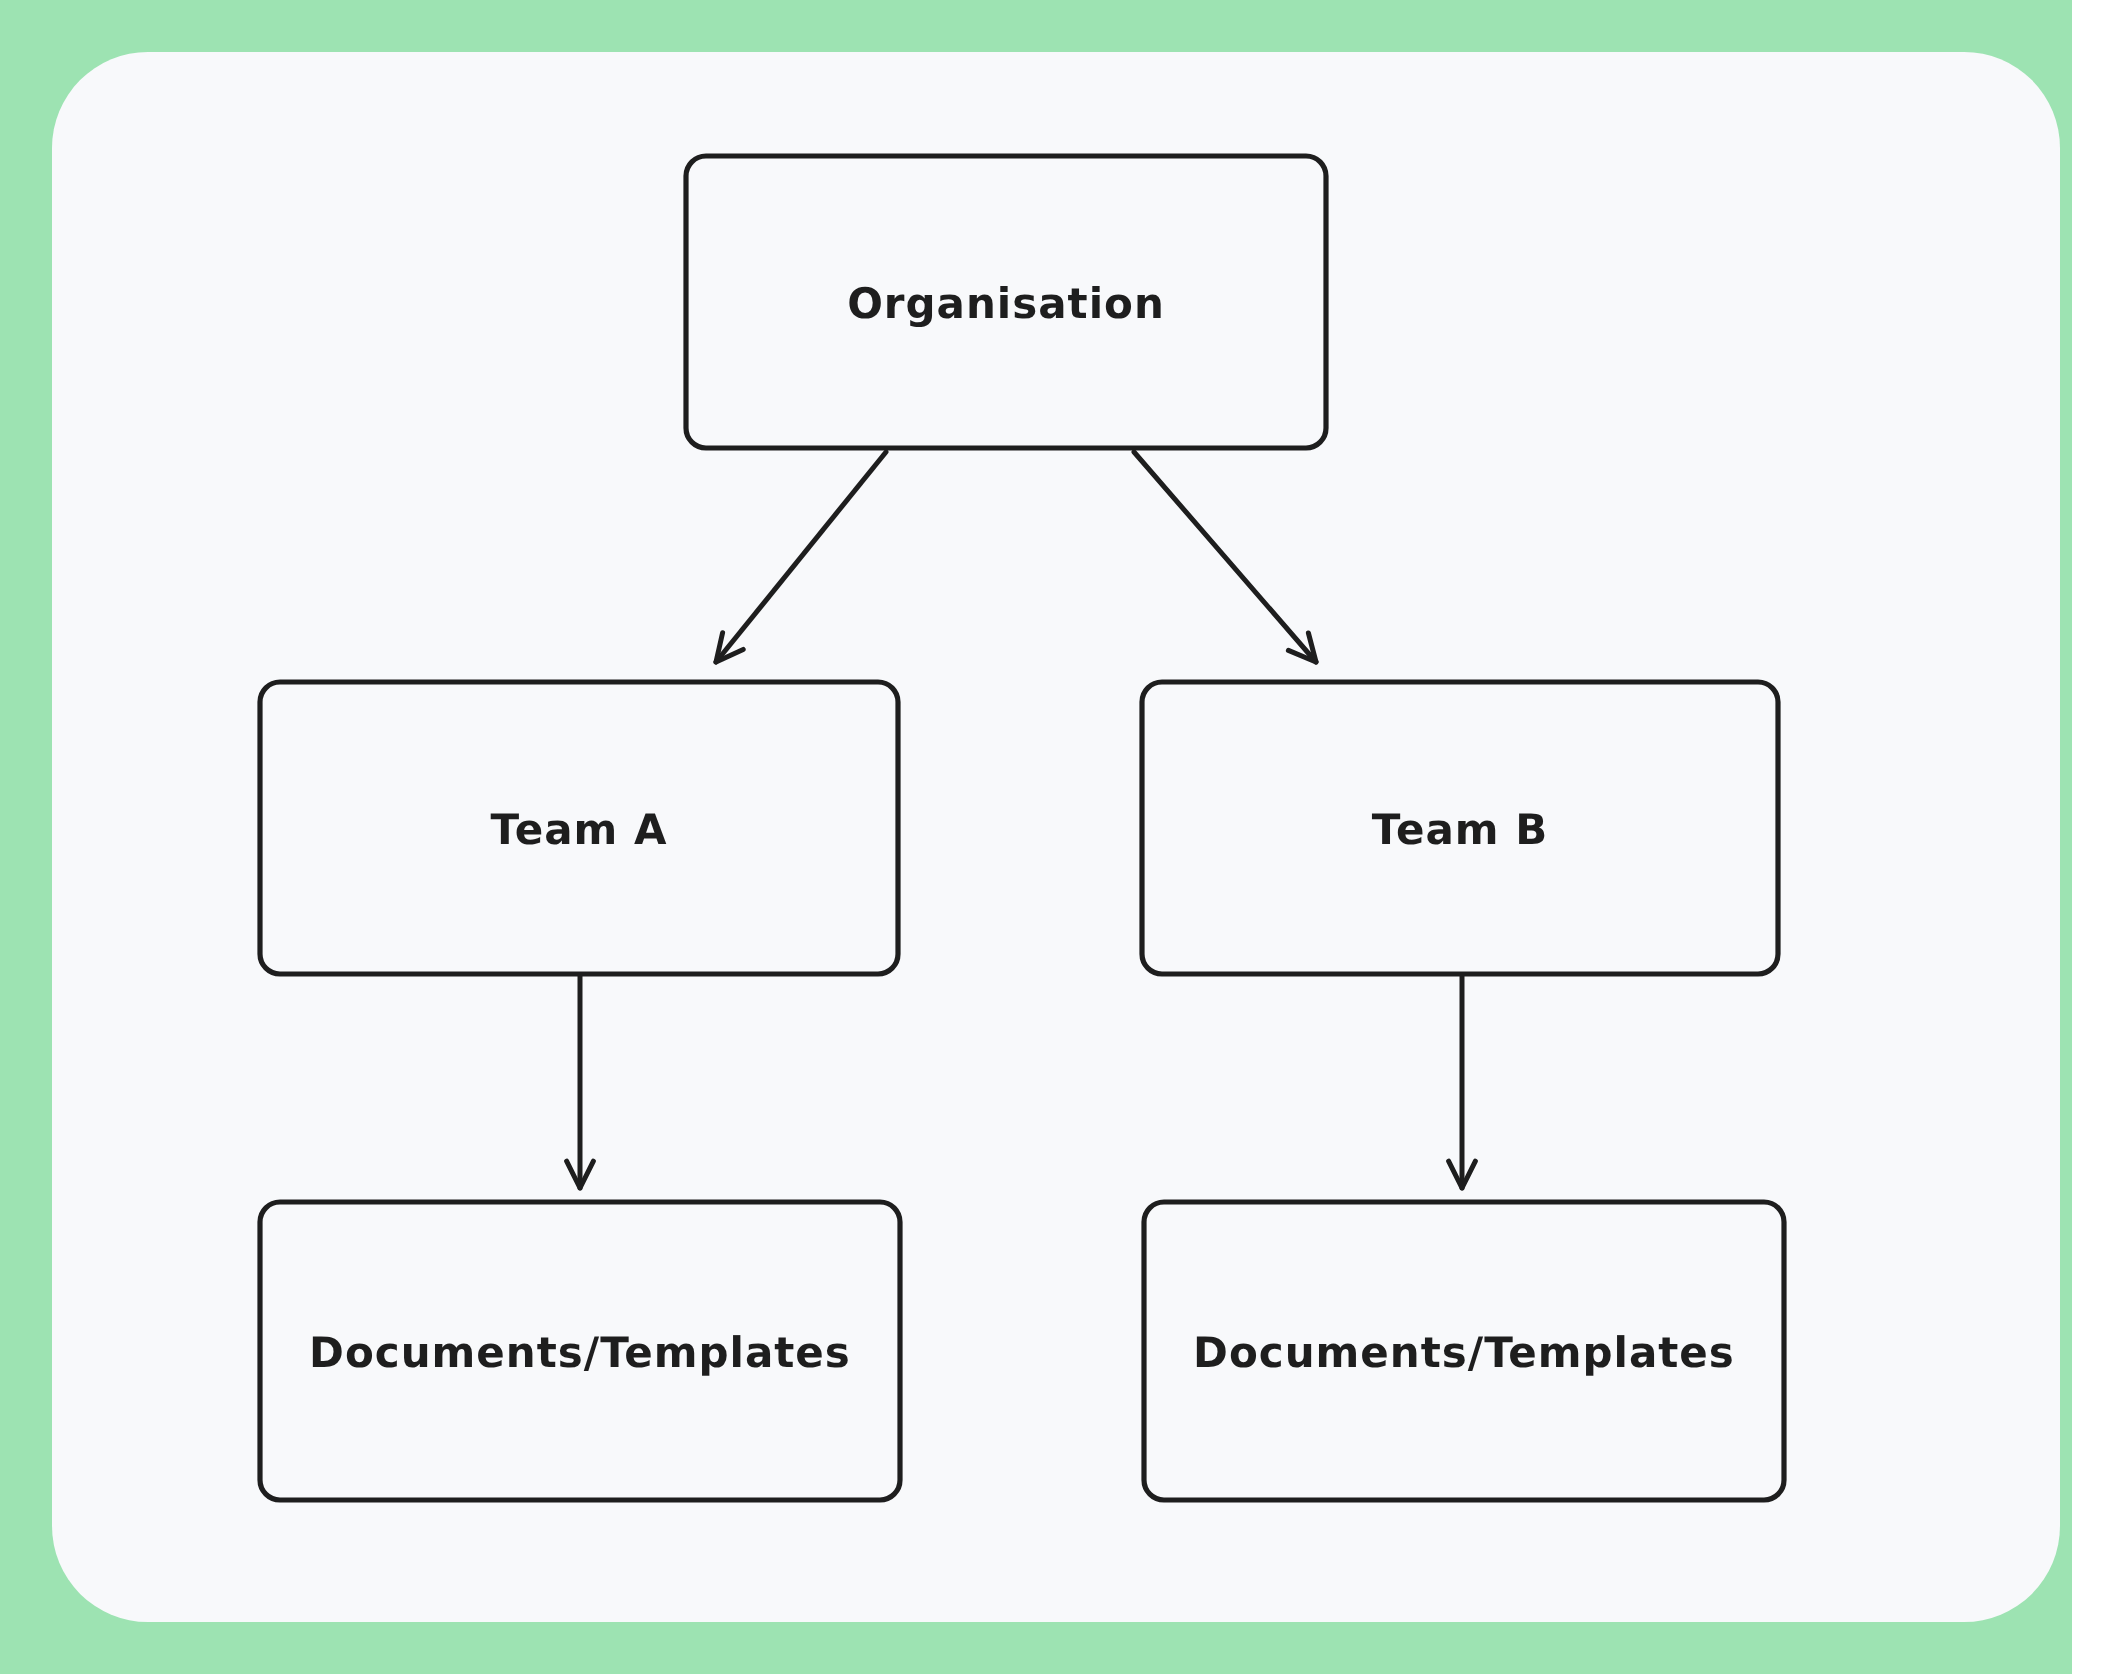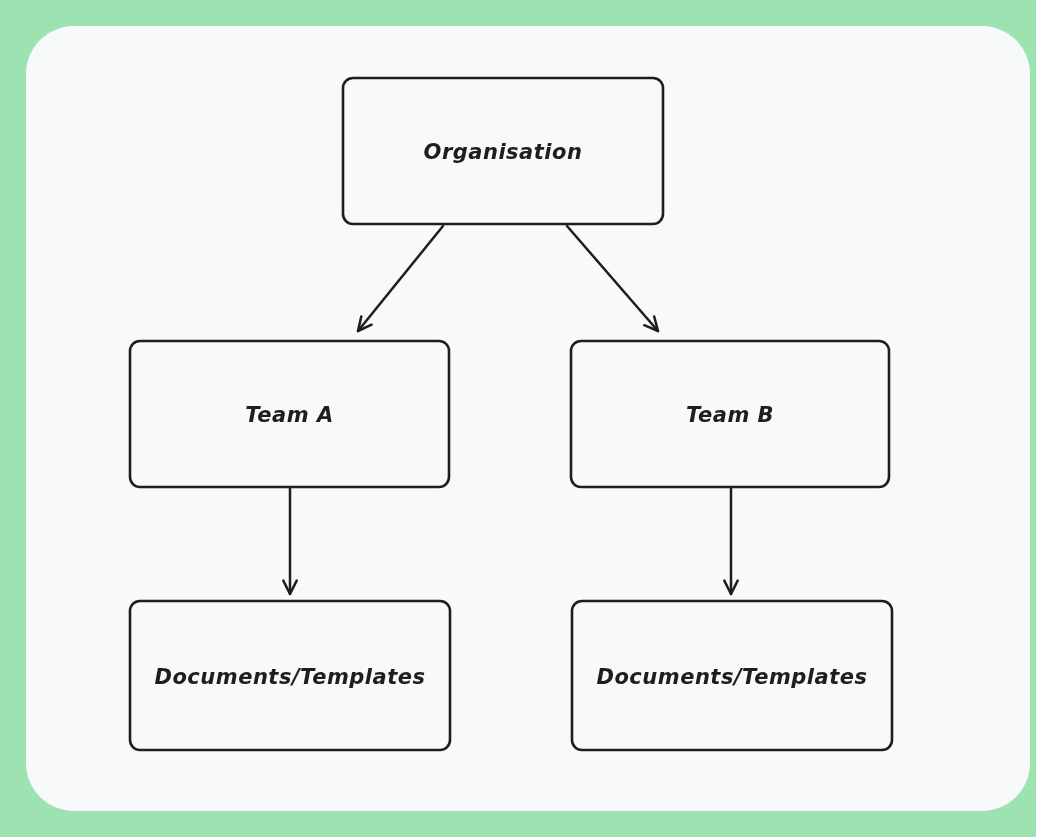--- a/index.html
+++ b/index.html
@@ -9,21 +9,20 @@
   body {
     width: 1056px;
     height: 837px;
     overflow: hidden;
     font-family: "DejaVu Sans", sans-serif;
   }
   .canvas-outer {
     position: relative;
     width: 1036px;
     height: 837px;
-    font-style: italic;
   }
   .canvas-panel {
     position: absolute;
     left: 26px;
     top: 26px;
     width: 1004px;
     height: 785px;
     border-radius: 48px;
   }
   svg.diagram {

